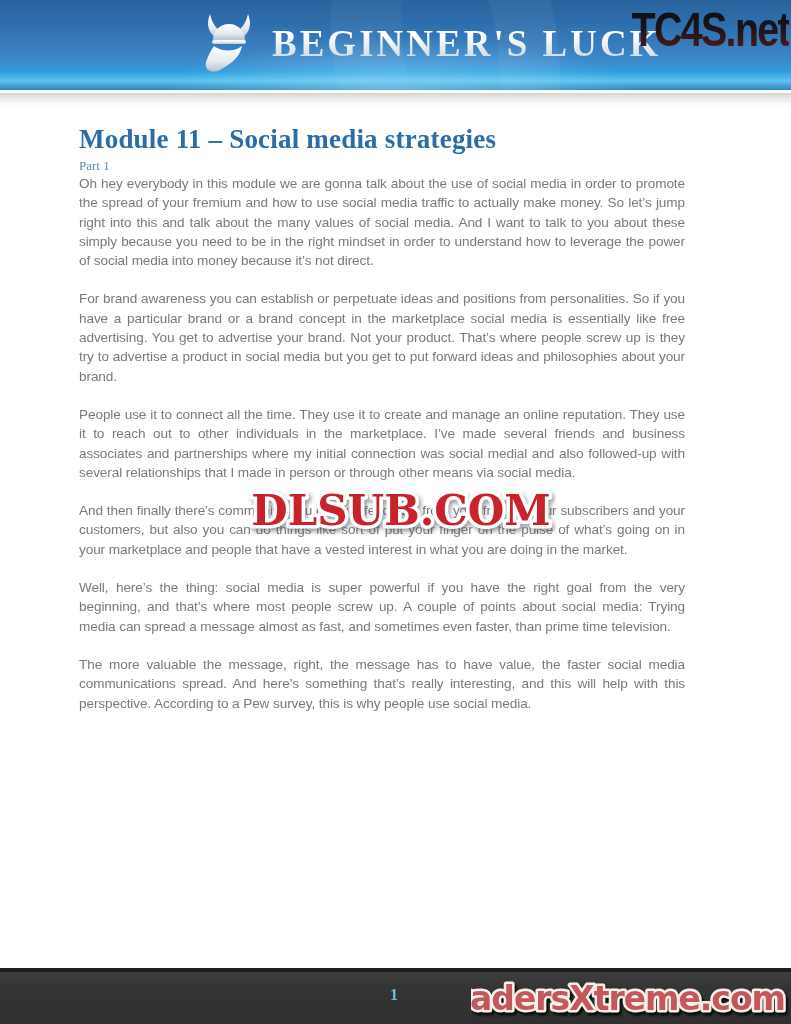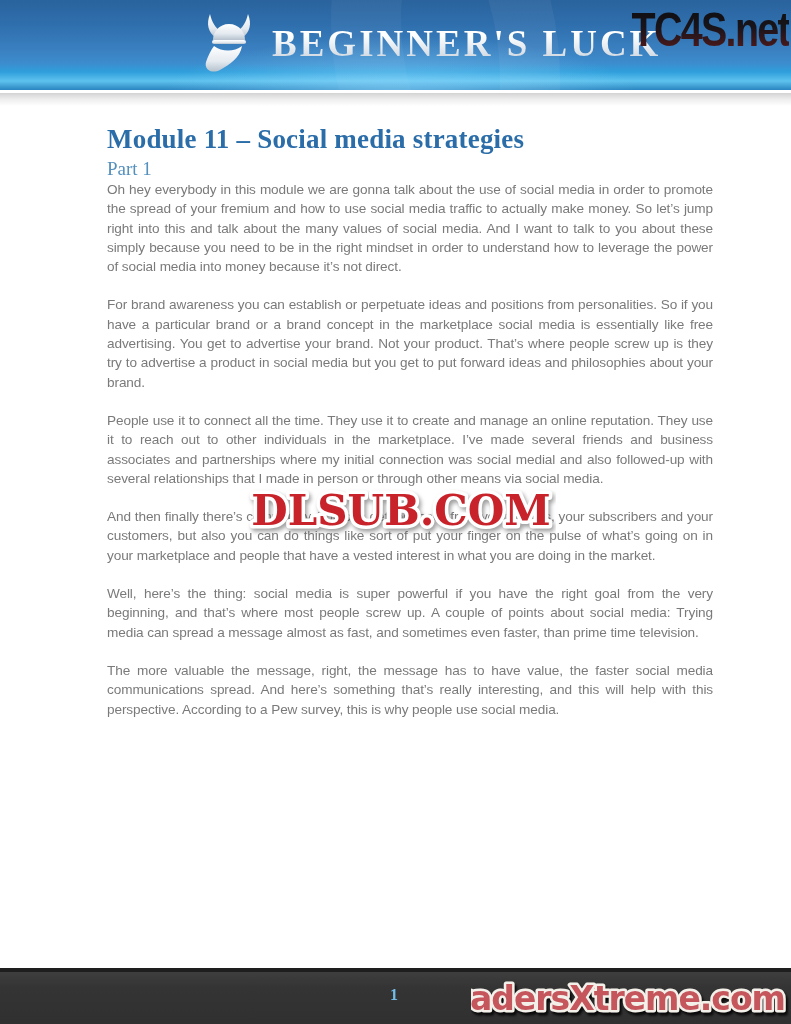--- a/index.html
+++ b/index.html
@@ -92,34 +92,34 @@
     position: absolute;
     top: 93px; left: 0;
     width: 791px; height: 13px;
     background: linear-gradient(180deg, #d3d3d3 0%, #ececec 45%, #ffffff 100%);
   }
 
   
   .content {
     position: absolute;
     top: 106px;
-    left: 107px;
+    left: 79px;
     width: 606px;
   }
   .doc-title {
     font-family: "Liberation Serif", serif;
     font-size: 27px;
     font-weight: 600;
     color: #2a6da8;
     margin-top: 18px;
     letter-spacing: 0.2px;
   }
   .doc-subtitle {
     font-family: "Liberation Serif", serif;
-    font-size: 19px;
+    font-size: 13px;
     font-weight: 500;
     color: #5590bd;
     margin-top: 3px;
   }
   .doc-paragraphs { }
   .doc-paragraphs p {
     font-size: 13.6px;
     letter-spacing: -0.1px;
     line-height: 19.3px;
     color: #7a7a7a;

